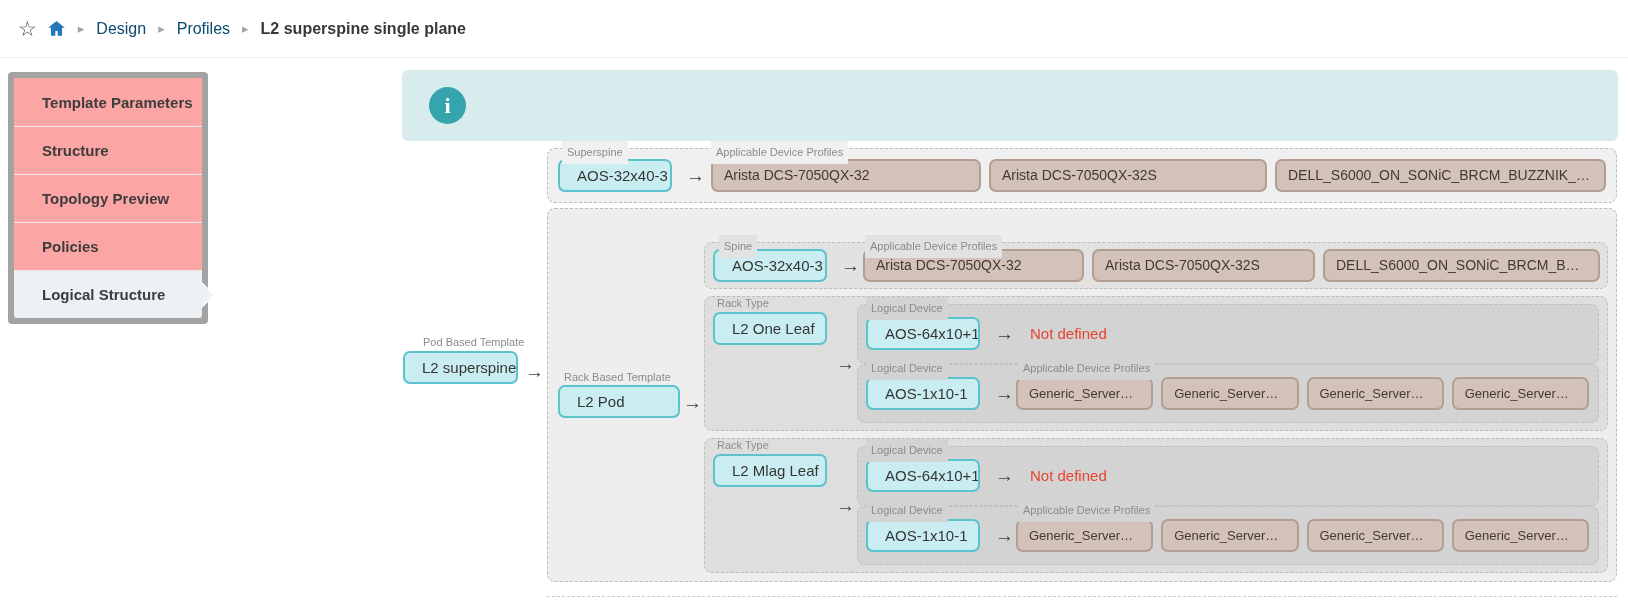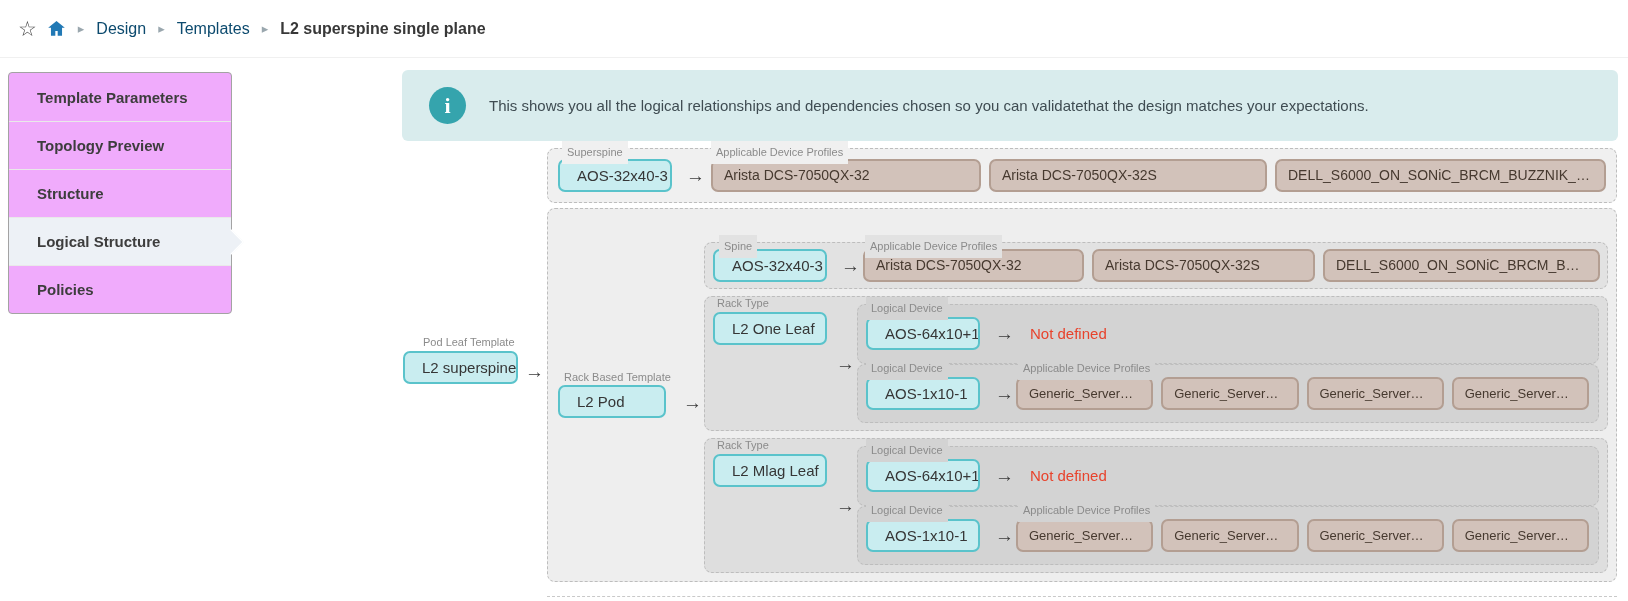--- a/index.html
+++ b/index.html
@@ -11,22 +11,22 @@
   .header { position:absolute; left:0; top:0; width:1628px; height:58px;
             display:flex; align-items:center; padding-left:18px; gap:10px;
             border-bottom:1px solid #f0f0f0; background:#fff; }
   .star { font-size:21px; color:#4d4d4d; cursor:pointer; line-height:1; }
   .home { display:flex; align-items:center; cursor:pointer; }
   .crumb-sep { color:#9aa7ae; font-size:13px; padding:0 2px; }
   .crumb-link { color:#0c4a6e; font-size:16px; text-decoration:none; cursor:pointer; }
   .crumb-current { color:#383838; font-size:16px; font-weight:bold; }
 
   
-  .sidebar { position:absolute; left:8px; top:72px; width:224px;
-             background:#f0abfc; border:1px solid #a3a3a3; border-radius:4px; }
+  .sidebar { position:absolute; left:8px; top:72px; width:200px;
+             background:#fca5a5; border:6px solid #a3a3a3; border-radius:4px; }
   .side-item { height:48px; display:flex; align-items:center; padding-left:28px;
                font-size:15px; font-weight:bold; color:#3d3d3d; cursor:pointer;
                border-top:1px solid #e9e9e9; position:relative; }
   .side-item:first-child { border-top:none; border-radius:4px 4px 0 0; }
   .side-item:last-child { border-radius:0 0 4px 4px; }
   .side-item.sel { background:#edf1f6; }
   .side-item.sel .notch { position:absolute; right:-9px; top:15px; width:18px; height:18px;
                background:#edf1f6; border-top:1px solid #fff; border-right:1px solid #fff;
                transform:rotate(45deg); }
 
@@ -61,21 +61,21 @@
   #superspine .tealbox { left:10px; top:10px; width:114px; }
   #superspine .arrow { left:138px; top:17px; }
   #superspine .profiles { left:163px; right:10px; top:10px; }
   #superspine .brownbox:nth-child(1){ flex:0 0 270px; }
   #superspine .brownbox:nth-child(2){ flex:0 0 278px; }
   #superspine .brownbox:nth-child(3){ flex:1; }
 
   
   #pod { position:absolute; left:547px; top:208px; width:1070px; height:374px; --lb:#eeeeee; }
   #pod > .plain-label { position:absolute; left:16px; top:162px; }
-  #pod > .tealbox { left:10px; top:176px; width:108px; }
+  #pod > .tealbox { left:10px; top:176px; width:122px; }
   #pod > .arrow { left:135px; top:184px; }
   .subcol { position:absolute; left:156px; top:8px; right:8px; bottom:8px;
             display:flex; flex-direction:column; gap:7px; }
 
   
   .spine { height:47px; flex:none;margin-top:25px; --lb:#e2e2e2; }
   .spine .tealbox { left:8px; top:6px; width:114px; }
   .spine .arrow { left:136px; top:13px; }
   .spine .profiles { left:158px; right:7px; top:6px; }
   .spine .brownbox:nth-child(1){ flex:0 0 221px; }
@@ -115,55 +115,54 @@
   <div class="header">
     <span class="star">☆</span>
     <span class="home">
       <svg width="19" height="19" viewBox="0 0 24 24">
           <path fill="#2279b5" d="M12 2.5 1.5 11H5v10h5.5v-6h3v6H19V11h3.5z"></path>
         </svg>
     </span>
     <span class="crumb-sep">▸</span>
     <a class="crumb-link">Design</a>
     <span class="crumb-sep">▸</span>
-    <a class="crumb-link">Templates</a>
+    <a class="crumb-link">Profiles</a>
     <span class="crumb-sep">▸</span>
     <span class="crumb-current">L2 superspine single plane</span>
   </div>
 
   <nav class="sidebar">
     <div class="side-item">Template Parameters</div>
+    <div class="side-item">Structure</div>
     <div class="side-item">Topology Preview</div>
-    <div class="side-item">Structure</div>
+    <div class="side-item">Policies</div>
     <div class="side-item sel">
       <span>Logical Structure</span>
       <span class="notch"></span>
     </div>
-    <div class="side-item">Policies</div>
   </nav>
 
   <div class="banner">
     <div class="info-circle">i</div>
-    <div class="banner-text">This shows you all the logical relationships and dependencies chosen so you can validatethat the design matches your expectations.</div>
   </div>
 
   <section id="superspine" class="dash">
     <span class="glabel" style="left:14px">Superspine</span>
     <span class="glabel" style="left:163px">Applicable Device Profiles</span>
     <div class="tealbox abs">AOS-32x40-3</div>
     <span class="arrow">→</span>
     <div class="profiles">
       <div class="brownbox">Arista DCS-7050QX-32</div>
       <div class="brownbox">Arista DCS-7050QX-32S</div>
       <div class="brownbox">DELL_S6000_ON_SONiC_BRCM_BUZZNIK_PLUS</div>
     </div>
   </section>
 
   <div class="pod-tpl">
-    <div class="plain-label">Pod Leaf Template</div>
+    <div class="plain-label">Pod Based Template</div>
     <div class="tealbox">L2 superspine ...</div>
   </div>
   <span class="arrow pod-tpl-arrow">→</span>
 
   <section id="pod" class="dash">
     <div class="plain-label">Rack Based Template</div>
     <div class="tealbox abs">L2 Pod</div>
     <span class="arrow">→</span>
 
     <div class="subcol">

